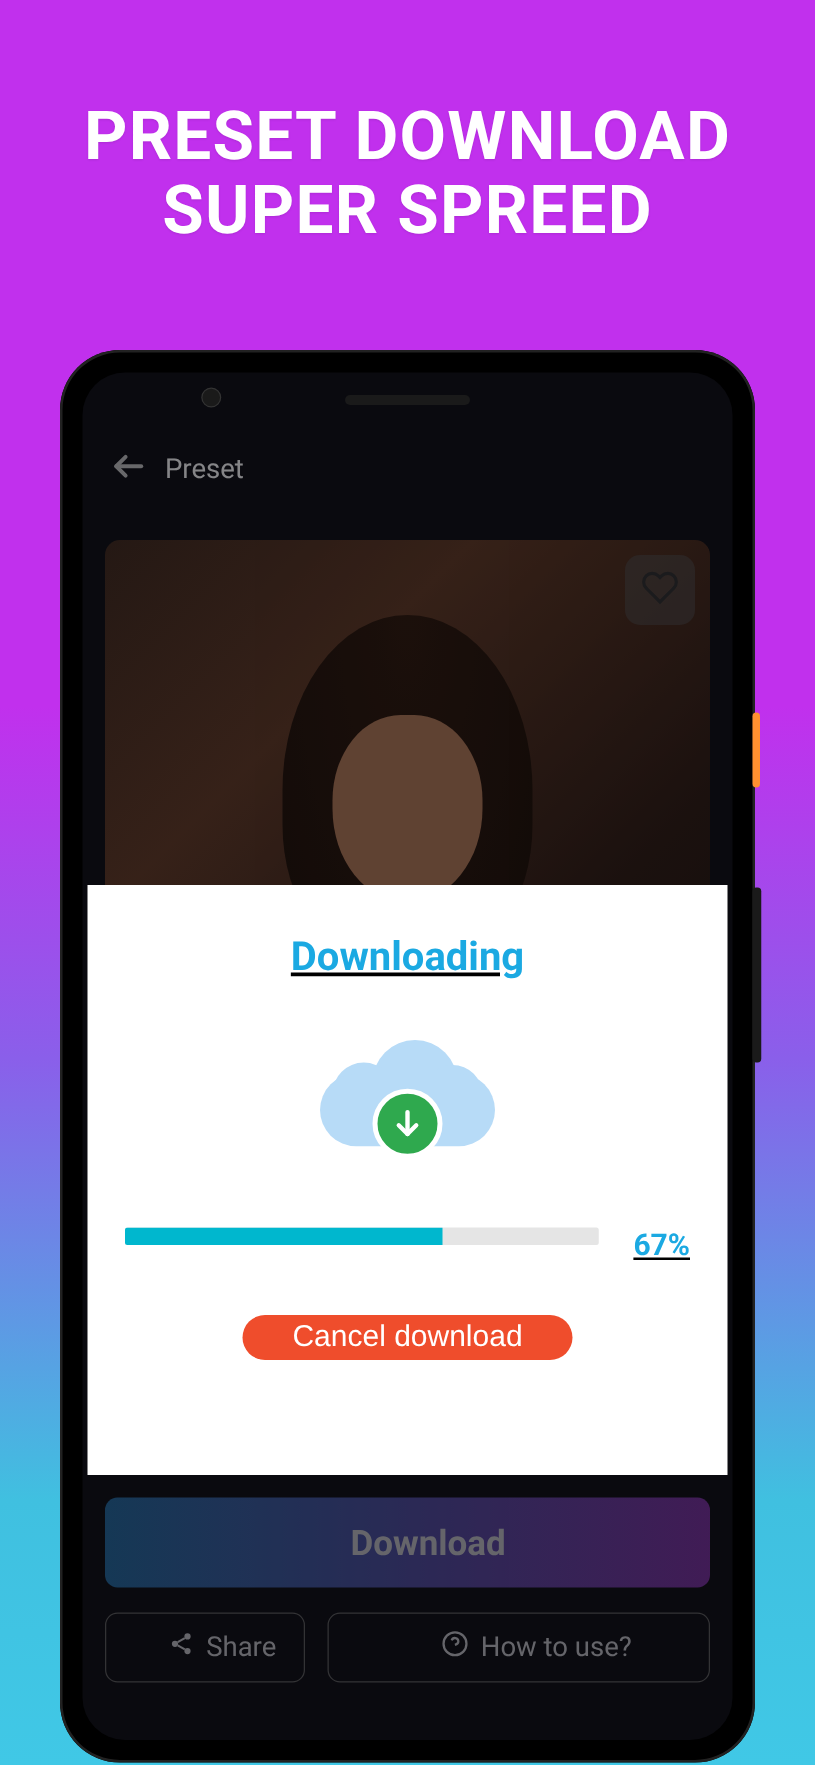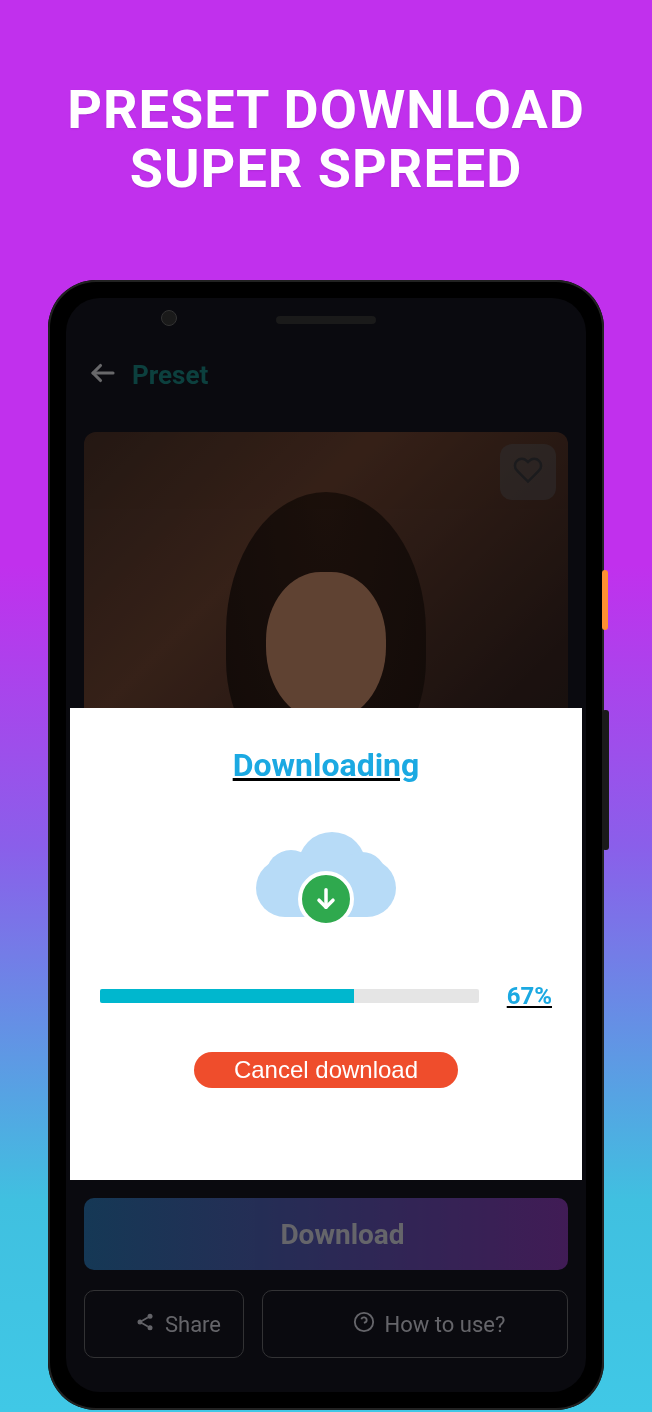--- a/index.html
+++ b/index.html
@@ -73,23 +73,23 @@
       display: flex;
       align-items: center;
       padding: 20px 22px 10px;
       opacity: 0.5;
     }
     .back-icon svg {
       width: 30px;
       height: 30px;
     }
     .appbar-title {
-      color: #0f766e;
-      font-size: 26px;
-      font-weight: 700;
+      color: #ffffff;
+      font-size: 22px;
+      font-weight: 400;
       margin-left: 14px;
     }
     .preview {
       margin: 30px 18px 0;
       height: 500px;
       border-radius: 12px;
       background: linear-gradient(135deg, #3a2418 0%, #5a3420 30%, #2a1810 70%, #1a1208 100%);
       position: relative;
       overflow: hidden;
       opacity: 0.55;
@@ -209,21 +209,21 @@
       background: #2fa94e;
       border-radius: 50%;
       border: 4px solid #fff;
       display: flex;
       align-items: center;
       justify-content: center;
     }
     .progress-row {
       margin-top: 40px;
       display: flex;
-      align-items: center;
+      align-items: flex-start;
       padding: 0 10px;
       gap: 28px;
     }
     .progress-track {
       flex: 1;
       height: 14px;
       background: #e5e5e5;
       border-radius: 2px;
       overflow: hidden;
     }
@@ -270,21 +270,21 @@
       left: 18px;
       right: 18px;
       top: 992px;
       display: flex;
       gap: 18px;
       opacity: 0.55;
     }
     .share-btn, .howto-btn {
       border: 1px solid #555;
       border-radius: 10px;
-      height: 68px;
+      height: 56px;
       display: flex;
       align-items: center;
       justify-content: center;
       color: #b0b0b5;
       font-size: 22px;
       gap: 10px;
       padding-left: 28px;
     }
     .share-btn { width: 160px; }
     .howto-btn { flex: 1; }

